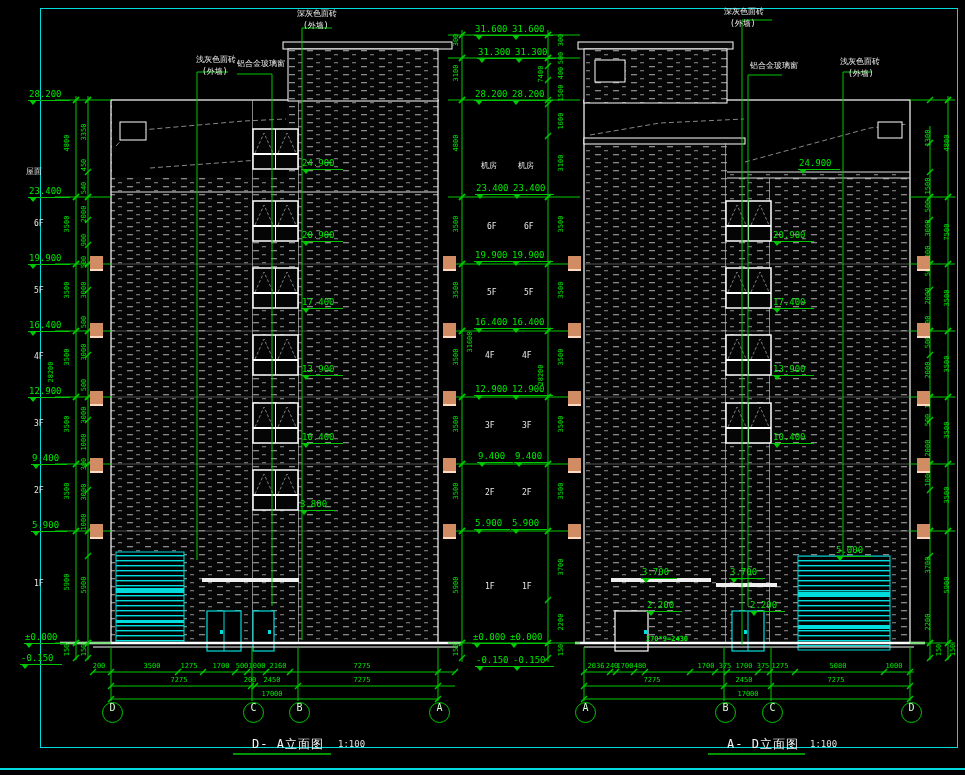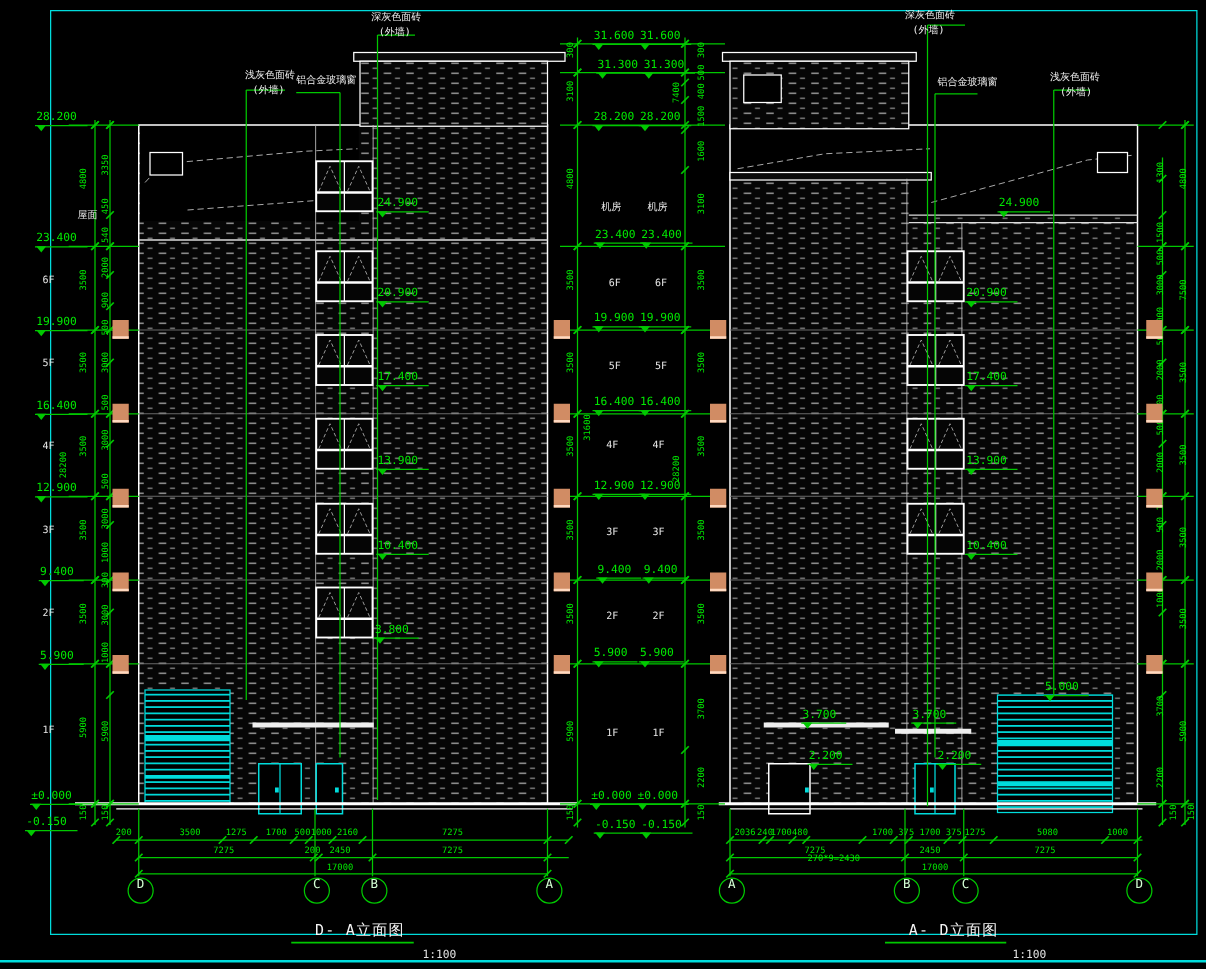--- a/index.html
+++ b/index.html
@@ -11,21 +11,21 @@
   .t-lvl{color:#00e800;font-size:9px;border-bottom:1px solid #00c800;padding:1px 8px 1px 1px;}
   .t-lvl::after{content:'';position:absolute;left:1px;top:100%;width:0;height:0;
      border:4px solid transparent;border-top:5px solid #00c800;}
   .t-dv{color:#00e800;font-size:7px;transform:rotate(-90deg) translateX(-50%);transform-origin:0 0;}
   .t-dh{color:#00e800;font-size:7px;transform:translateX(-50%);}
   .t-fl{color:#e8e8e8;font-size:8px;}
   .t-lb{color:#f0f0f0;font-size:8px;}
   .t-bu{color:#d4ffd4;font-size:10px;width:19px;height:19px;border:1.5px solid #00c800;
         border-radius:50%;text-align:center;line-height:19px;}
   .t-ti{color:#f5f5f5;font-size:12px;letter-spacing:1px;}
-  .t-sc{color:#e0e0e0;font-size:9px;margin-top:20px;}
+  .t-sc{color:#e0e0e0;font-size:9px;}
   .ac{position:absolute;width:13px;height:13px;background:#d18c64;border-bottom:2px solid #ffd9c0;}
   .frame{position:absolute;border:1.5px solid #00dcdc;}
 </style>
 </head>
 <body>
 
 <div id="canvas">
 
   <div class="frame" style="left:40px;top:8px;width:916px;height:738px;"></div>
   <div style="position:absolute;left:0;top:768px;width:965px;height:2px;background:#00dcdc;"></div>
@@ -362,21 +362,21 @@
   <div id="textlayer">
       <span class="t-lvl" style="left: 28px; top: 89px;">28.200</span>
       <span class="t-lvl" style="left: 28px; top: 186px;">23.400</span>
       <span class="t-lvl" style="left: 28px; top: 253px;">19.900</span>
       <span class="t-lvl" style="left: 28px; top: 320px;">16.400</span>
       <span class="t-lvl" style="left: 28px; top: 386px;">12.900</span>
       <span class="t-lvl" style="left: 31px; top: 453px;">9.400</span>
       <span class="t-lvl" style="left: 31px; top: 520px;">5.900</span>
       <span class="t-lvl" style="left: 24px; top: 632px;">±0.000</span>
       <span class="t-lvl" style="left: 20px; top: 653px;">-0.150</span>
-      <span class="t-fl" style="left: 26px; top: 168px; margin-left: 36px;">屋面</span>
+      <span class="t-fl" style="left: 26px; top: 168px;">屋面</span>
       <span class="t-fl" style="left: 34px; top: 220px;">6F</span>
       <span class="t-fl" style="left: 34px; top: 287px;">5F</span>
       <span class="t-fl" style="left: 34px; top: 353px;">4F</span>
       <span class="t-fl" style="left: 34px; top: 420px;">3F</span>
       <span class="t-fl" style="left: 34px; top: 487px;">2F</span>
       <span class="t-fl" style="left: 34px; top: 580px;">1F</span>
       <span class="t-dv" style="left: 64px; top: 143px;">4800</span>
       <span class="t-dv" style="left: 64px; top: 224px;">3500</span>
       <span class="t-dv" style="left: 64px; top: 290px;">3500</span>
       <span class="t-dv" style="left: 64px; top: 357px;">3500</span>
@@ -491,21 +491,21 @@
       <span class="t-dh" style="left: 362px; top: 663px;">7275</span>
       <span class="t-dh" style="left: 179px; top: 677px;">7275</span>
       <span class="t-dh" style="left: 250px; top: 677px;">200</span>
       <span class="t-dh" style="left: 272px; top: 677px;">2450</span>
       <span class="t-dh" style="left: 362px; top: 677px;">7275</span>
       <span class="t-dh" style="left: 272px; top: 691px;">17000</span>
       <span class="t-dh" style="left: 596px; top: 663px;">2036</span>
       <span class="t-dh" style="left: 612px; top: 663px;">240</span>
       <span class="t-dh" style="left: 625px; top: 663px;">1700</span>
       <span class="t-dh" style="left: 640px; top: 663px;">480</span>
-      <span class="t-dh" style="left: 667px; top: 684px;">270*9=2430</span>
+      <span class="t-dh" style="left: 667px; top: 636px; font-weight: bold;">270*9=2430</span>
       <span class="t-dh" style="left: 706px; top: 663px;">1700</span>
       <span class="t-dh" style="left: 725px; top: 663px;">375</span>
       <span class="t-dh" style="left: 744px; top: 663px;">1700</span>
       <span class="t-dh" style="left: 763px; top: 663px;">375</span>
       <span class="t-dh" style="left: 780px; top: 663px;">1275</span>
       <span class="t-dh" style="left: 838px; top: 663px;">5080</span>
       <span class="t-dh" style="left: 894px; top: 663px;">1000</span>
       <span class="t-dh" style="left: 652px; top: 677px;">7275</span>
       <span class="t-dh" style="left: 744px; top: 677px;">2450</span>
       <span class="t-dh" style="left: 836px; top: 677px;">7275</span>

